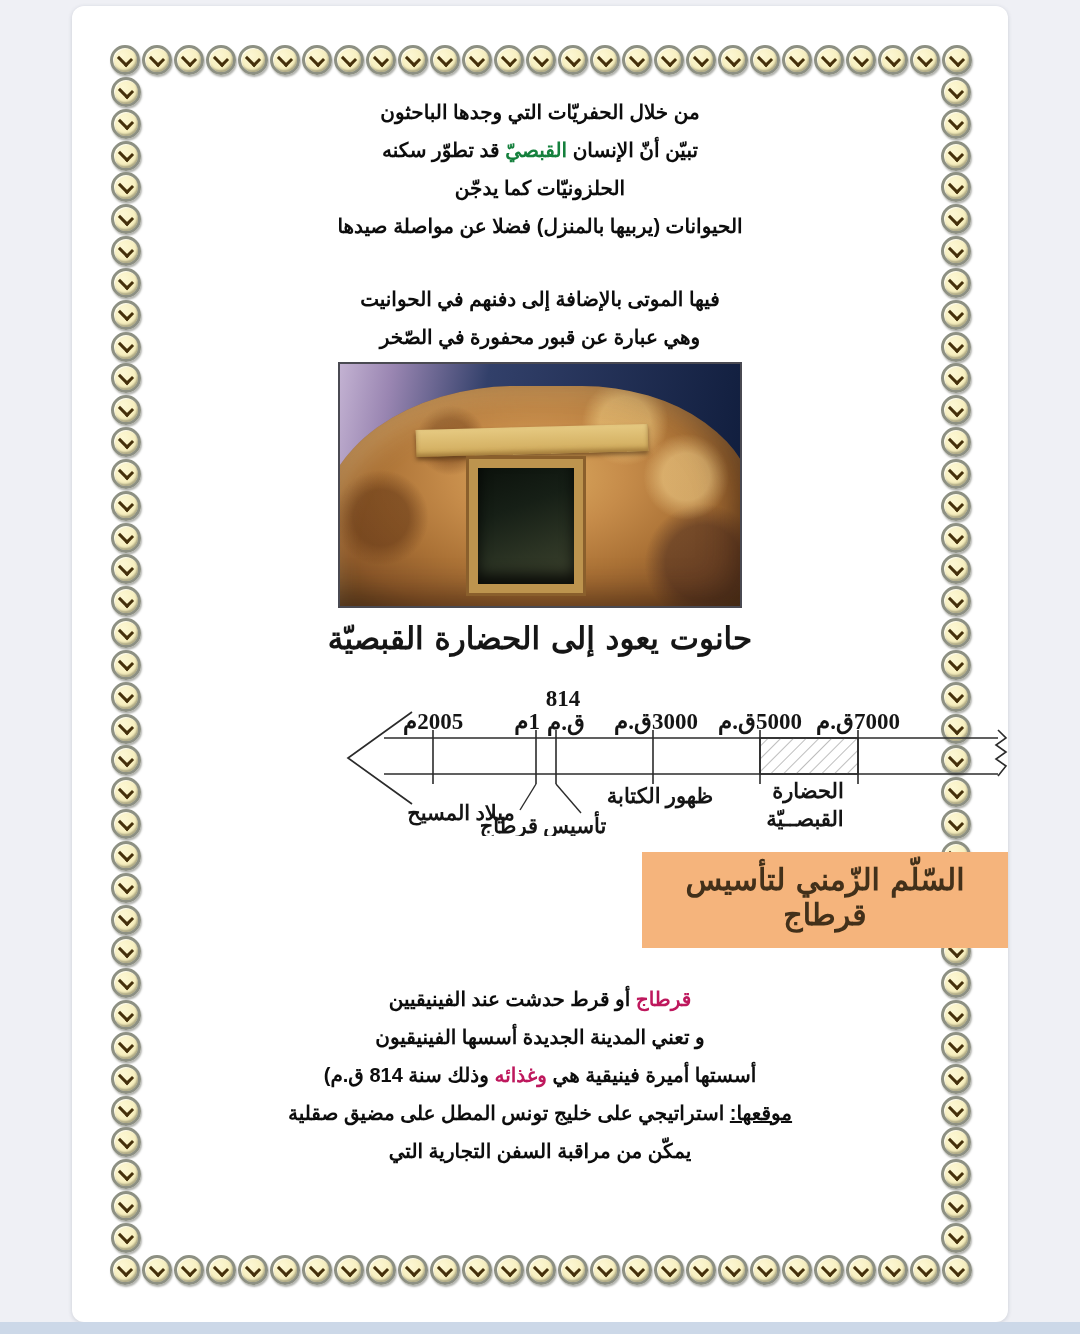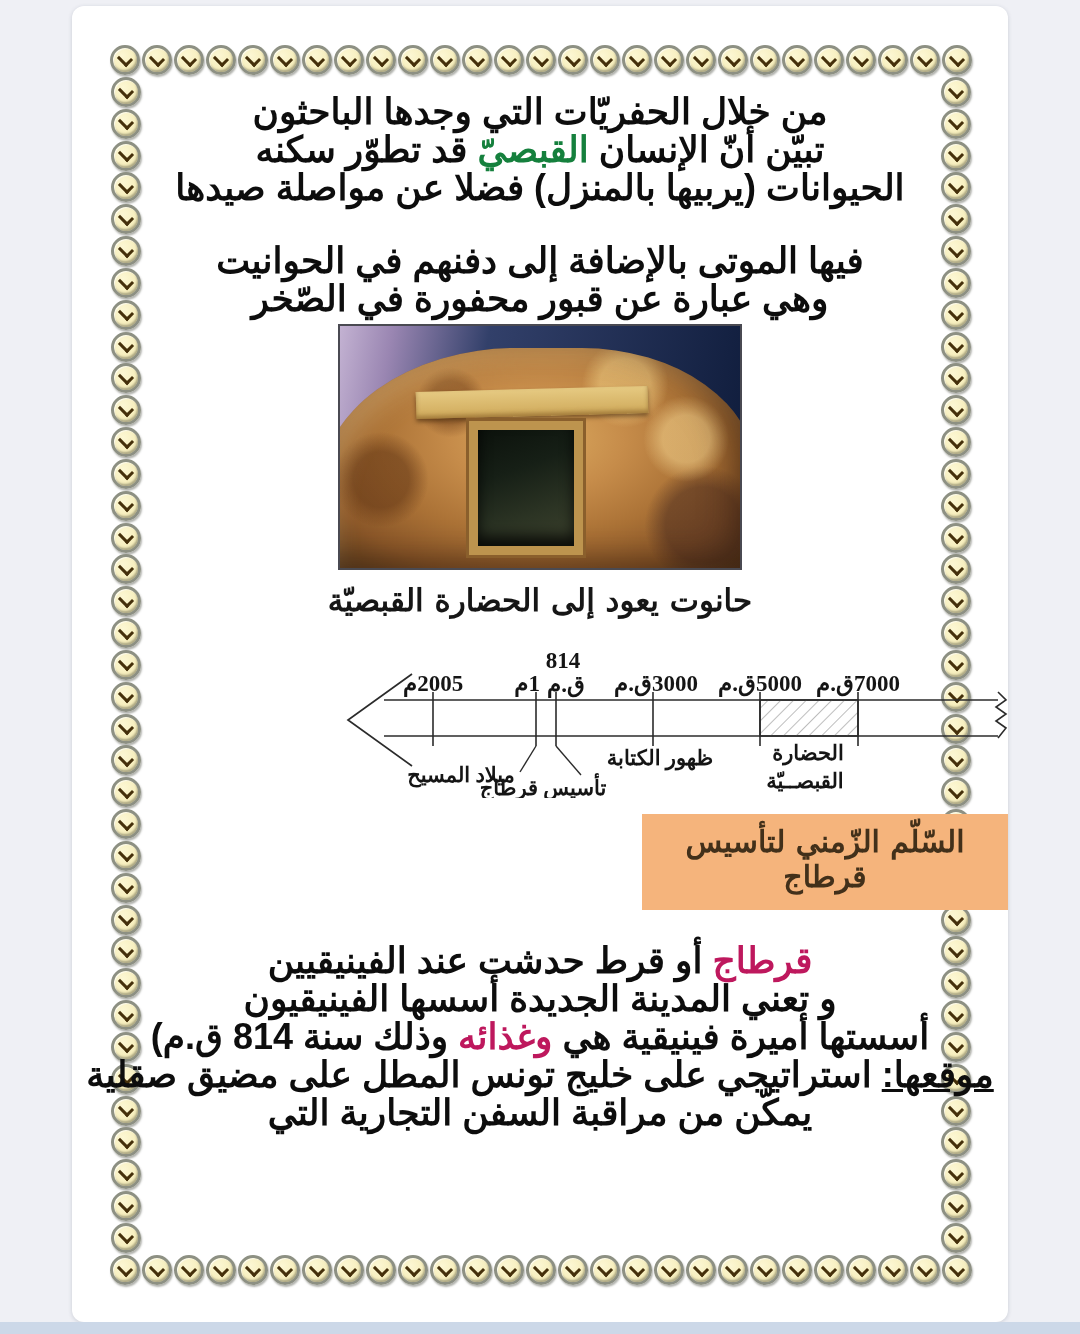--- a/index.html
+++ b/index.html
@@ -30,21 +30,21 @@
     box-shadow:inset 1px 1px 1px rgba(255,255,255,.7), inset -1px -2px 2px rgba(90,92,75,.45), 1px 2px 2px rgba(70,72,60,.42);
   }
   .med::after{
     content:"";position:absolute;left:50%;top:44%;width:10px;height:7px;
     border-right:3px solid #45300b;border-bottom:3px solid #45300b;
     transform:translate(-50%,-50%) rotate(45deg);
   }
 
   
   .content{position:absolute;inset:0;text-align:center;direction:rtl;}
-  .para{font-weight:bold;font-size:36px;line-height:38px;color:#0d0d0d;text-align:center;}
+  .para{font-weight:bold;font-size:20px;line-height:38px;color:#0d0d0d;text-align:center;}
   .para .line{white-space:nowrap;}
   .p1{margin-top:87px;}
   .p2{margin-top:35px;}
   .p3{margin-top:32px;}
   .blue{color:#15803d;}
   .red{color:#be185d;}
   .u{text-decoration:underline;}
 
   
   .photo{
@@ -234,20 +234,21 @@
       <span class="med"></span>
       <span class="med"></span>
       <span class="med"></span>
     </div>
 
   <div class="content">
 
     <div class="para p1">
         <div class="line"><span>من خلال الحفريّات التي وجدها الباحثون</span></div>
         <div class="line"><span>تبيّن أنّ الإنسان </span><span class="blue">القبصيّ</span><span> قد تطوّر سكنه</span></div>
+        <div class="line"><span>الحلزونيّات كما يدجّن</span></div>
         <div class="line"><span>الحيوانات (يربيها بالمنزل) فضلا عن مواصلة صيدها</span></div>
       </div>
 
     <div class="para p2">
         <div class="line"><span>فيها الموتى بالإضافة إلى دفنهم في الحوانيت</span></div>
         <div class="line"><span>وهي عبارة عن قبور محفورة في الصّخر</span></div>
       </div>
 
     <div class="photo">
       <div class="rock"></div>

